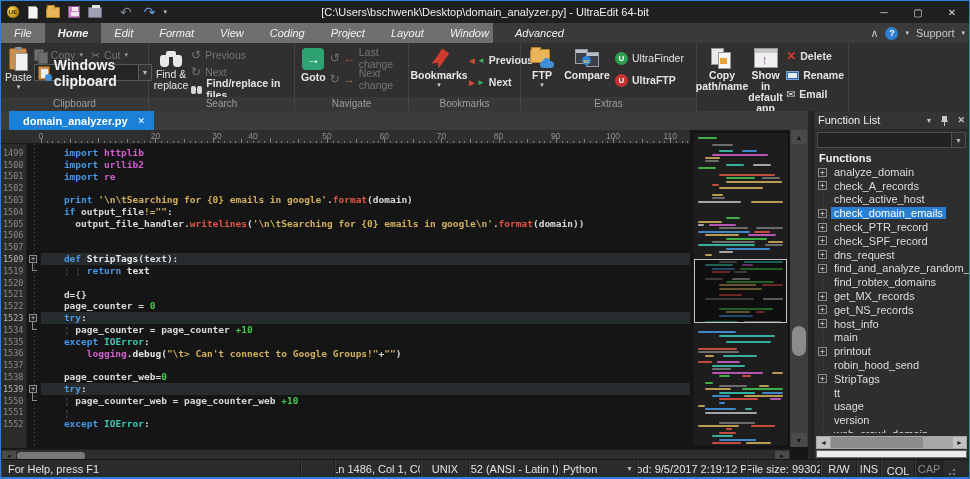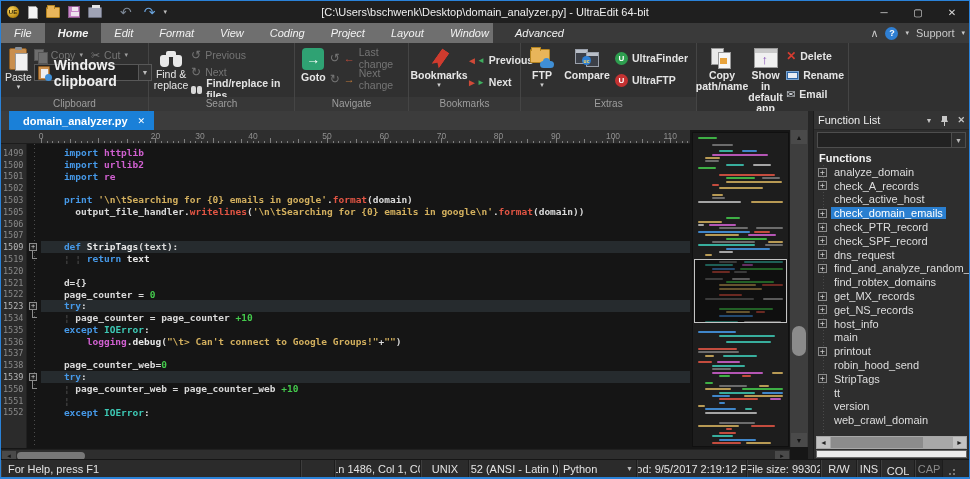--- a/index.html
+++ b/index.html
@@ -358,21 +358,21 @@
           <span class="ic-compare">
               <span class="w1"></span>
               <span class="w2"></span>
               <span class="badge">uc</span>
             </span>
           <span class="rlabel" style="font-weight:bold">Compare</span>
         </div>
         <div class="rcol" style="padding-top:4px; gap:6px">
           <span class="rsmall">
             <span class="ic-round ic-uf">U</span>
-            <span style="font-weight:bold">UltraFinder</span>
+            <span style="font-weight:normal">UltraFinder</span>
           </span>
           <span class="rsmall">
             <span class="ic-round ic-uftp">U</span>
             <span style="font-weight:bold">UltraFTP</span>
           </span>
         </div>
       </div>
       <div class="rlabelbar">Extras</div>
     </div>
 
@@ -445,21 +445,21 @@
         <span class="tick" style="left: 160.12px; height: 2px;"></span>
         <span class="tick" style="left: 165.84px; height: 2px;"></span>
         <span class="tick" style="left: 171.56px; height: 2px;"></span>
         <span class="tick" style="left: 177.28px; height: 2px;"></span>
         <span class="tick" style="left: 183px; height: 4px;"></span>
         <span class="tick" style="left: 188.72px; height: 2px;"></span>
         <span class="tick" style="left: 194.44px; height: 2px;"></span>
         <span class="tick" style="left: 200.16px; height: 2px;"></span>
         <span class="tick" style="left: 205.88px; height: 2px;"></span>
         <span class="tick" style="left: 211.6px; height: 5px;"></span>
-        <span class="rnum" style="left: 199px;">30</span>
+        <span class="rnum" style="left: 216px;">30</span>
         <span class="tick" style="left: 217.32px; height: 2px;"></span>
         <span class="tick" style="left: 223.04px; height: 2px;"></span>
         <span class="tick" style="left: 228.76px; height: 2px;"></span>
         <span class="tick" style="left: 234.48px; height: 2px;"></span>
         <span class="tick" style="left: 240.2px; height: 4px;"></span>
         <span class="tick" style="left: 245.92px; height: 2px;"></span>
         <span class="tick" style="left: 251.64px; height: 2px;"></span>
         <span class="tick" style="left: 257.36px; height: 2px;"></span>
         <span class="tick" style="left: 263.08px; height: 2px;"></span>
         <span class="tick" style="left: 268.8px; height: 5px;"></span>
@@ -564,20 +564,25 @@
         </div>
         <div class="cl">
           <span class="num">1502</span>
           <span class="fold"></span>
           <span class="txt"></span>
         </div>
         <div class="cl">
           <span class="num">1503</span>
           <span class="fold"></span>
           <span class="txt">    <span class="s-kw">print</span><span class="s-txt"> </span><span class="s-str">'\n\tSearching for {0} emails in google'</span><span class="s-txt">.</span><span class="s-fn">format</span><span class="s-txt">(domain)</span></span>
+        </div>
+        <div class="cl">
+          <span class="num">1504</span>
+          <span class="fold"></span>
+          <span class="txt">    <span class="s-kw">if</span><span class="s-txt"> output_file</span><span class="s-op">!=</span><span class="s-str">""</span><span class="s-txt">:</span></span>
         </div>
         <div class="cl">
           <span class="num">1505</span>
           <span class="fold"></span>
           <span class="txt">      <span class="s-txt">output_file_handler.</span><span class="s-fn">writelines</span><span class="s-txt">(</span><span class="s-str">'\n\tSearching for {0} emails in google\n'</span><span class="s-txt">.</span><span class="s-fn">format</span><span class="s-txt">(domain))</span></span>
         </div>
         <div class="cl">
           <span class="num">1506</span>
           <span class="fold"></span>
           <span class="txt"></span>
@@ -867,20 +872,23 @@
           <span class="tlabel">robin_hood_send</span>
         </div>
         <div class="titem">
           <span class="plusbox">+</span>
           <span class="tlabel">StripTags</span>
         </div>
         <div class="titem">
           <span class="tlabel">tt</span>
         </div>
         <div class="titem">
+          <span class="tlabel">usage</span>
+        </div>
+        <div class="titem">
           <span class="tlabel">version</span>
         </div>
         <div class="titem">
           <span class="tlabel">web_crawl_domain</span>
         </div>
       </div>
     <div class="ph-scroll">
       <span class="pharrow" style="left:1px">◄</span>
       <span class="phthumb"></span>
       <span class="pharrow" style="right:1px">►</span>

